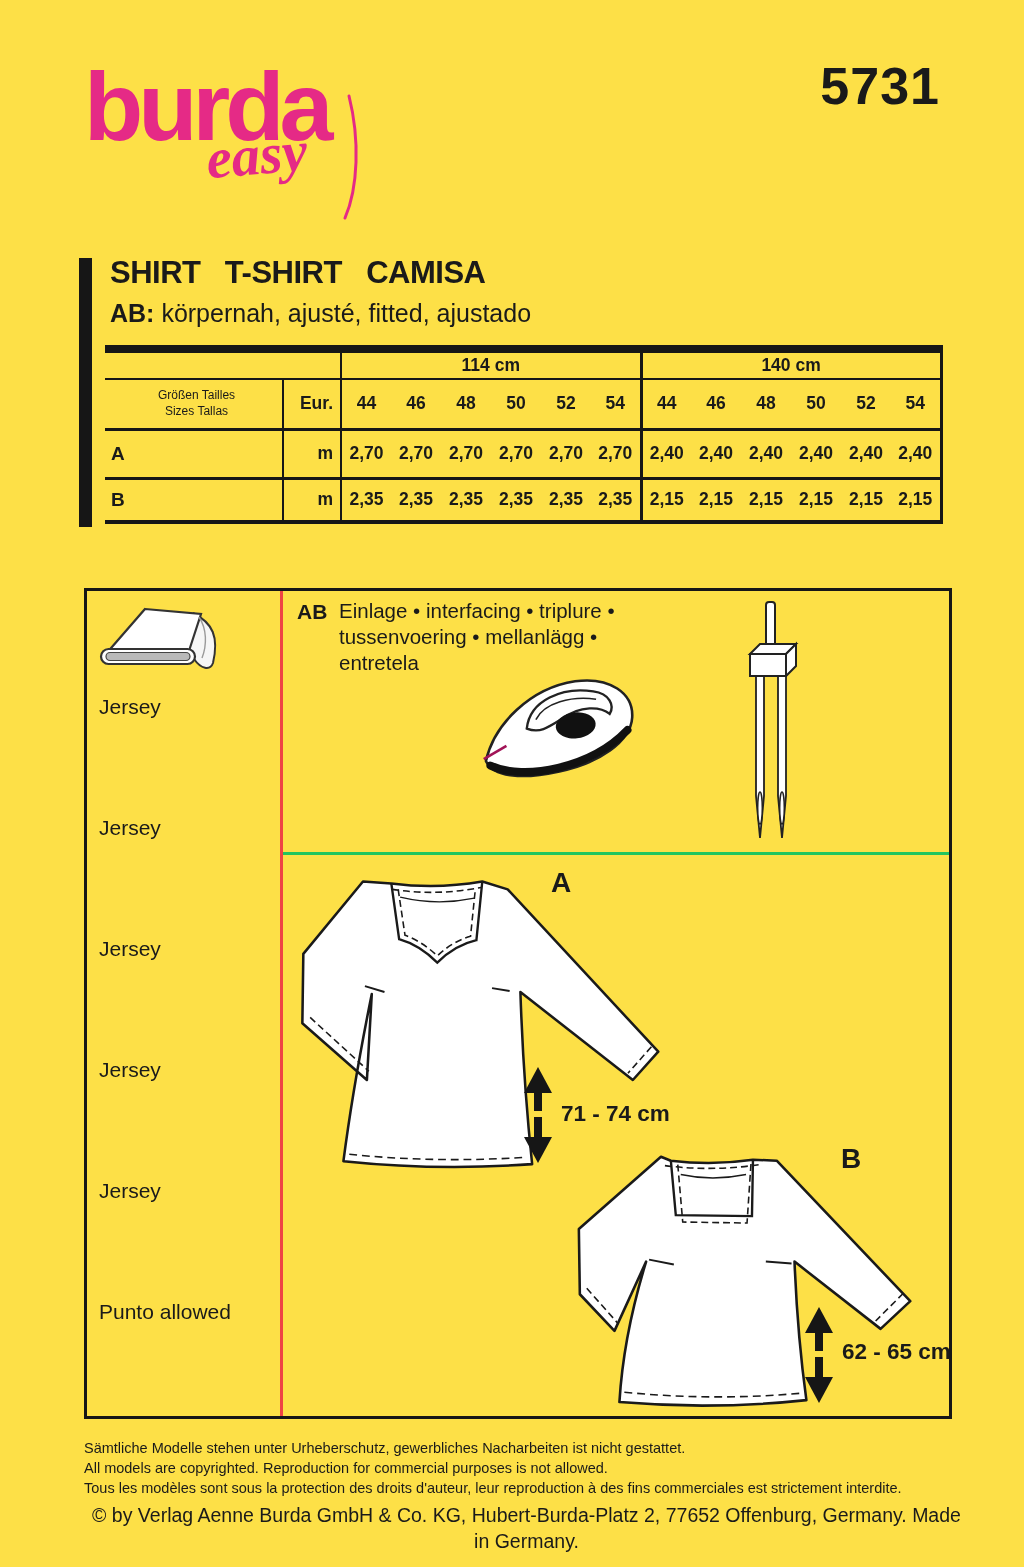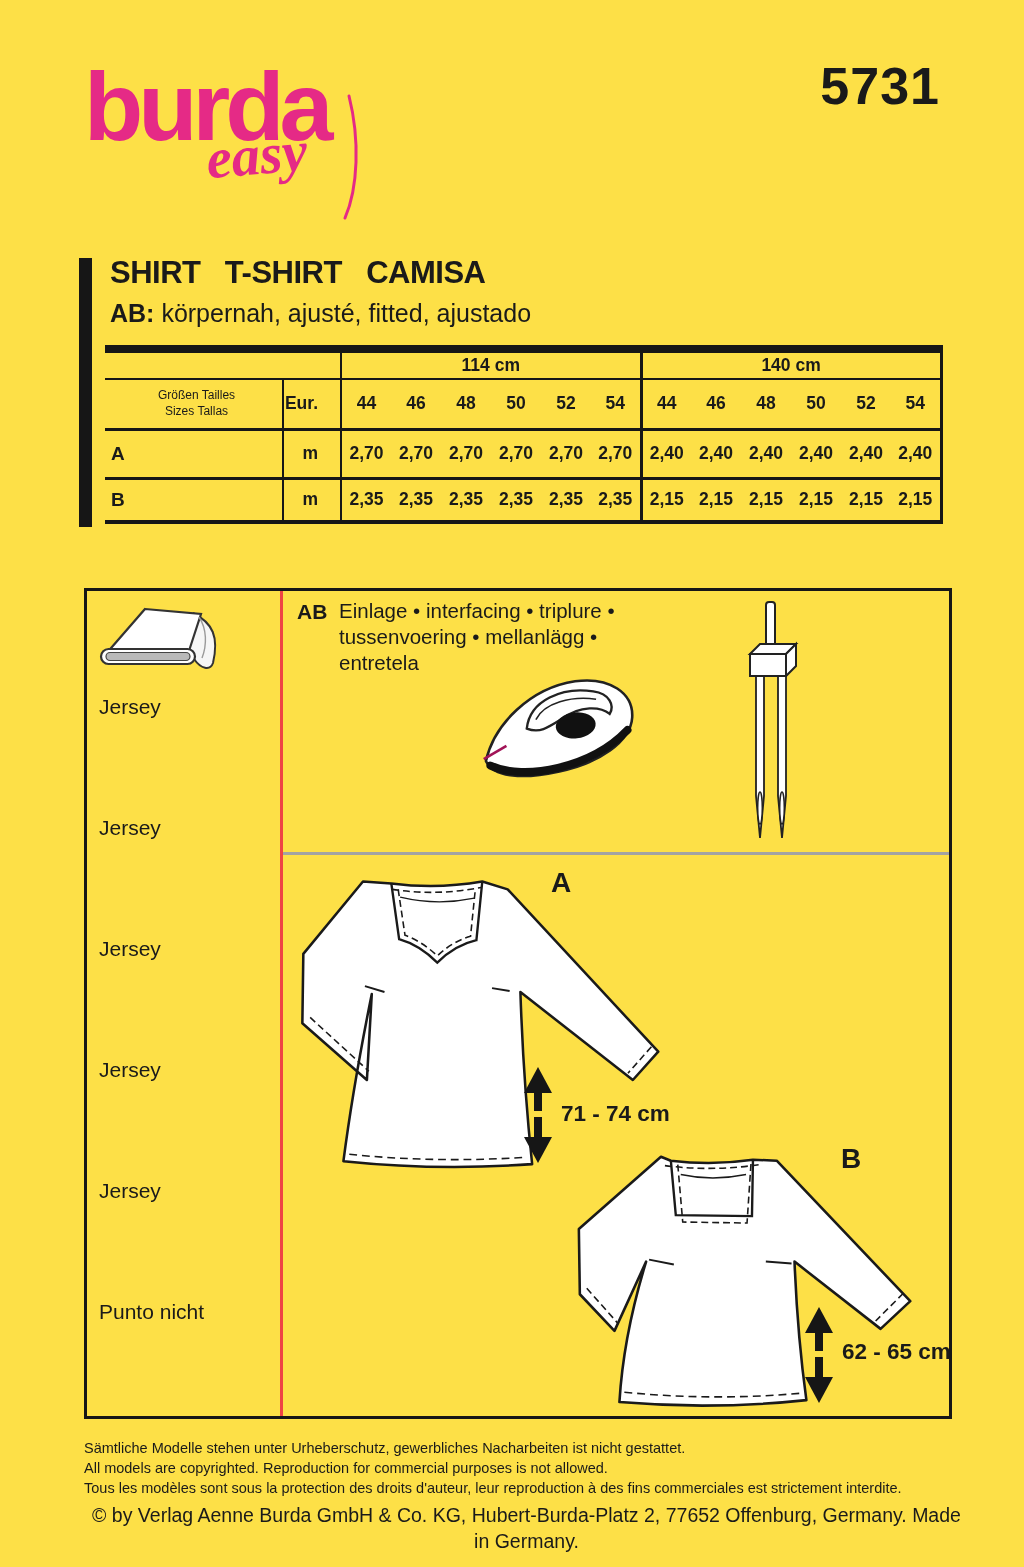--- a/index.html
+++ b/index.html
@@ -22,32 +22,32 @@
   .title{position:absolute;left:110px;top:255px;font-size:31px;font-weight:bold;
          letter-spacing:-0.5px;white-space:pre;}
   .subtitle{position:absolute;left:110px;top:299px;font-size:25px;white-space:pre;}
   .subtitle b{font-weight:bold;}
 
   
   .size-table{position:absolute;left:105px;top:345px;width:836px;border-collapse:collapse;
               border-top:8px solid #161616;border-bottom:4px solid #161616;table-layout:fixed;}
   .size-table td{font-size:17.5px;font-weight:bold;text-align:center;padding:0;vertical-align:middle;}
   .size-table .hdr-label{font-weight:normal;font-size:12px;text-align:center;padding-left:6px;line-height:1.3;}
-  .size-table .unit-cell{text-align:right;padding-right:22px;}
+  .size-table .unit-cell{text-align:right;padding-right:7px;}
   .size-table .name-cell{text-align:left;padding-left:6px;font-size:19px;}
   .br2{border-right:2.5px solid #161616;}
   .br3{border-right:3px solid #161616;}
   .bb2{border-bottom:2px solid #161616;}
   .bb3{border-bottom:3px solid #161616;}
 
   
   .main-box{position:absolute;left:84px;top:588px;width:868px;height:831px;border:3px solid #161616;
             box-sizing:border-box;display:grid;grid-template-columns:196px 1fr;grid-template-rows:264px 1fr;}
   .fabric-col{grid-row:1/3;grid-column:1;border-right:3px solid #ef4444;position:relative;}
-  .interfacing-cell{grid-row:1;grid-column:2;border-bottom:3px solid #a3a3a3;position:relative;}
+  .interfacing-cell{grid-row:1;grid-column:2;border-bottom:3px solid #22c55e;position:relative;}
   .drawings-cell{grid-row:2;grid-column:2;position:relative;}
   .fabric-label{position:absolute;left:12px;font-size:21px;}
   .bolt{position:absolute;left:8px;top:10px;}
   .if-ab{position:absolute;left:14px;top:9px;font-size:21px;font-weight:bold;}
   .if-text{position:absolute;left:56px;top:7px;font-size:20.5px;line-height:1.27;}
   .iron{position:absolute;left:192px;top:76px;}
   .needle{position:absolute;left:457px;top:9px;}
 
   
   .view-label{position:absolute;font-size:28px;font-weight:bold;}
@@ -153,21 +153,21 @@
         <path d="M104,16 C112,28 112,44 107,57" fill="none" stroke="#999" stroke-width="1.4"></path>
         <rect x="6" y="48" width="94" height="15" rx="7.5" fill="#ffffff" stroke="#333" stroke-width="2.2"></rect>
         <rect x="11" y="51.5" width="84" height="8" rx="4" fill="#b9b9b9" stroke="#444" stroke-width="1.2"></rect>
       </svg>
       <div id="fabric-labels">
           <div class="fabric-label" style="top: 104px;">Jersey</div>
           <div class="fabric-label" style="top: 225px;">Jersey</div>
           <div class="fabric-label" style="top: 346px;">Jersey</div>
           <div class="fabric-label" style="top: 467px;">Jersey</div>
           <div class="fabric-label" style="top: 588px;">Jersey</div>
-          <div class="fabric-label" style="top: 709px;">Punto nicht</div>
+          <div class="fabric-label" style="top: 709px;">Punto allowed</div>
         </div>
     </div>
 
     <div class="interfacing-cell">
       <div class="if-ab">AB</div>
       <div class="if-text" id="interfacing-lines">
           <div>Einlage • interfacing • triplure •</div>
           <div>tussenvoering • mellanlägg •</div>
           <div>entretela</div>
         </div>

